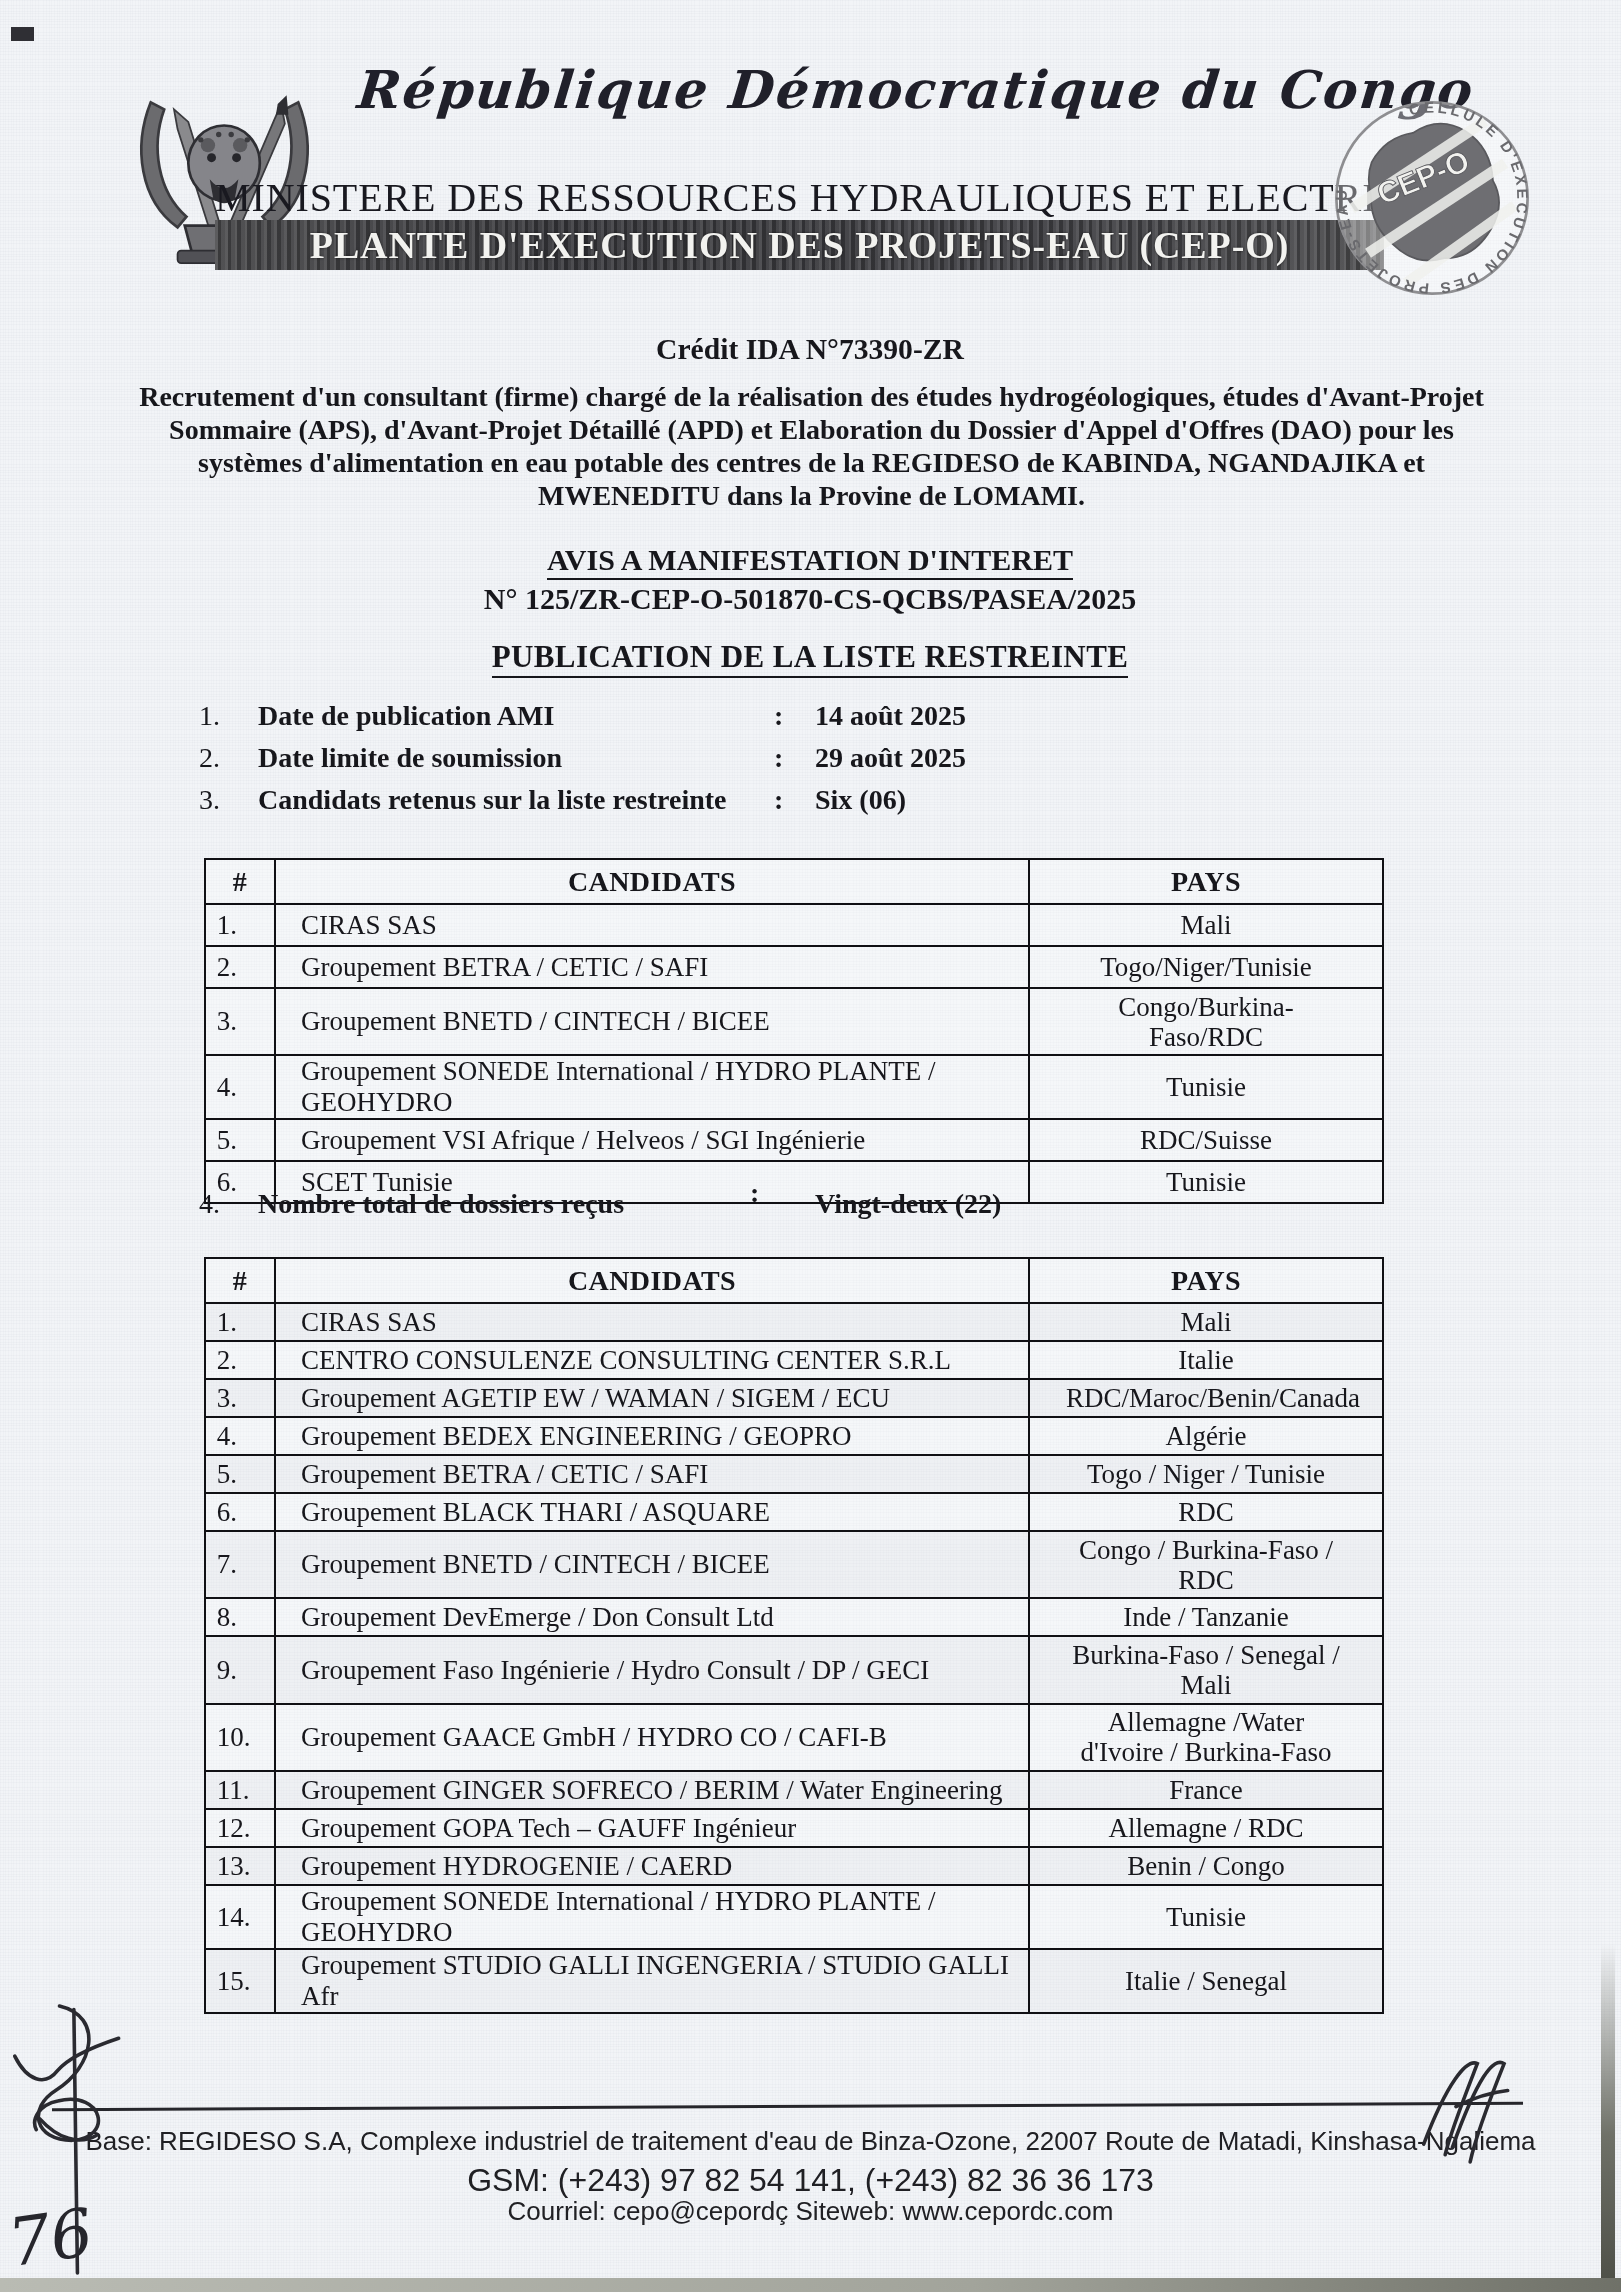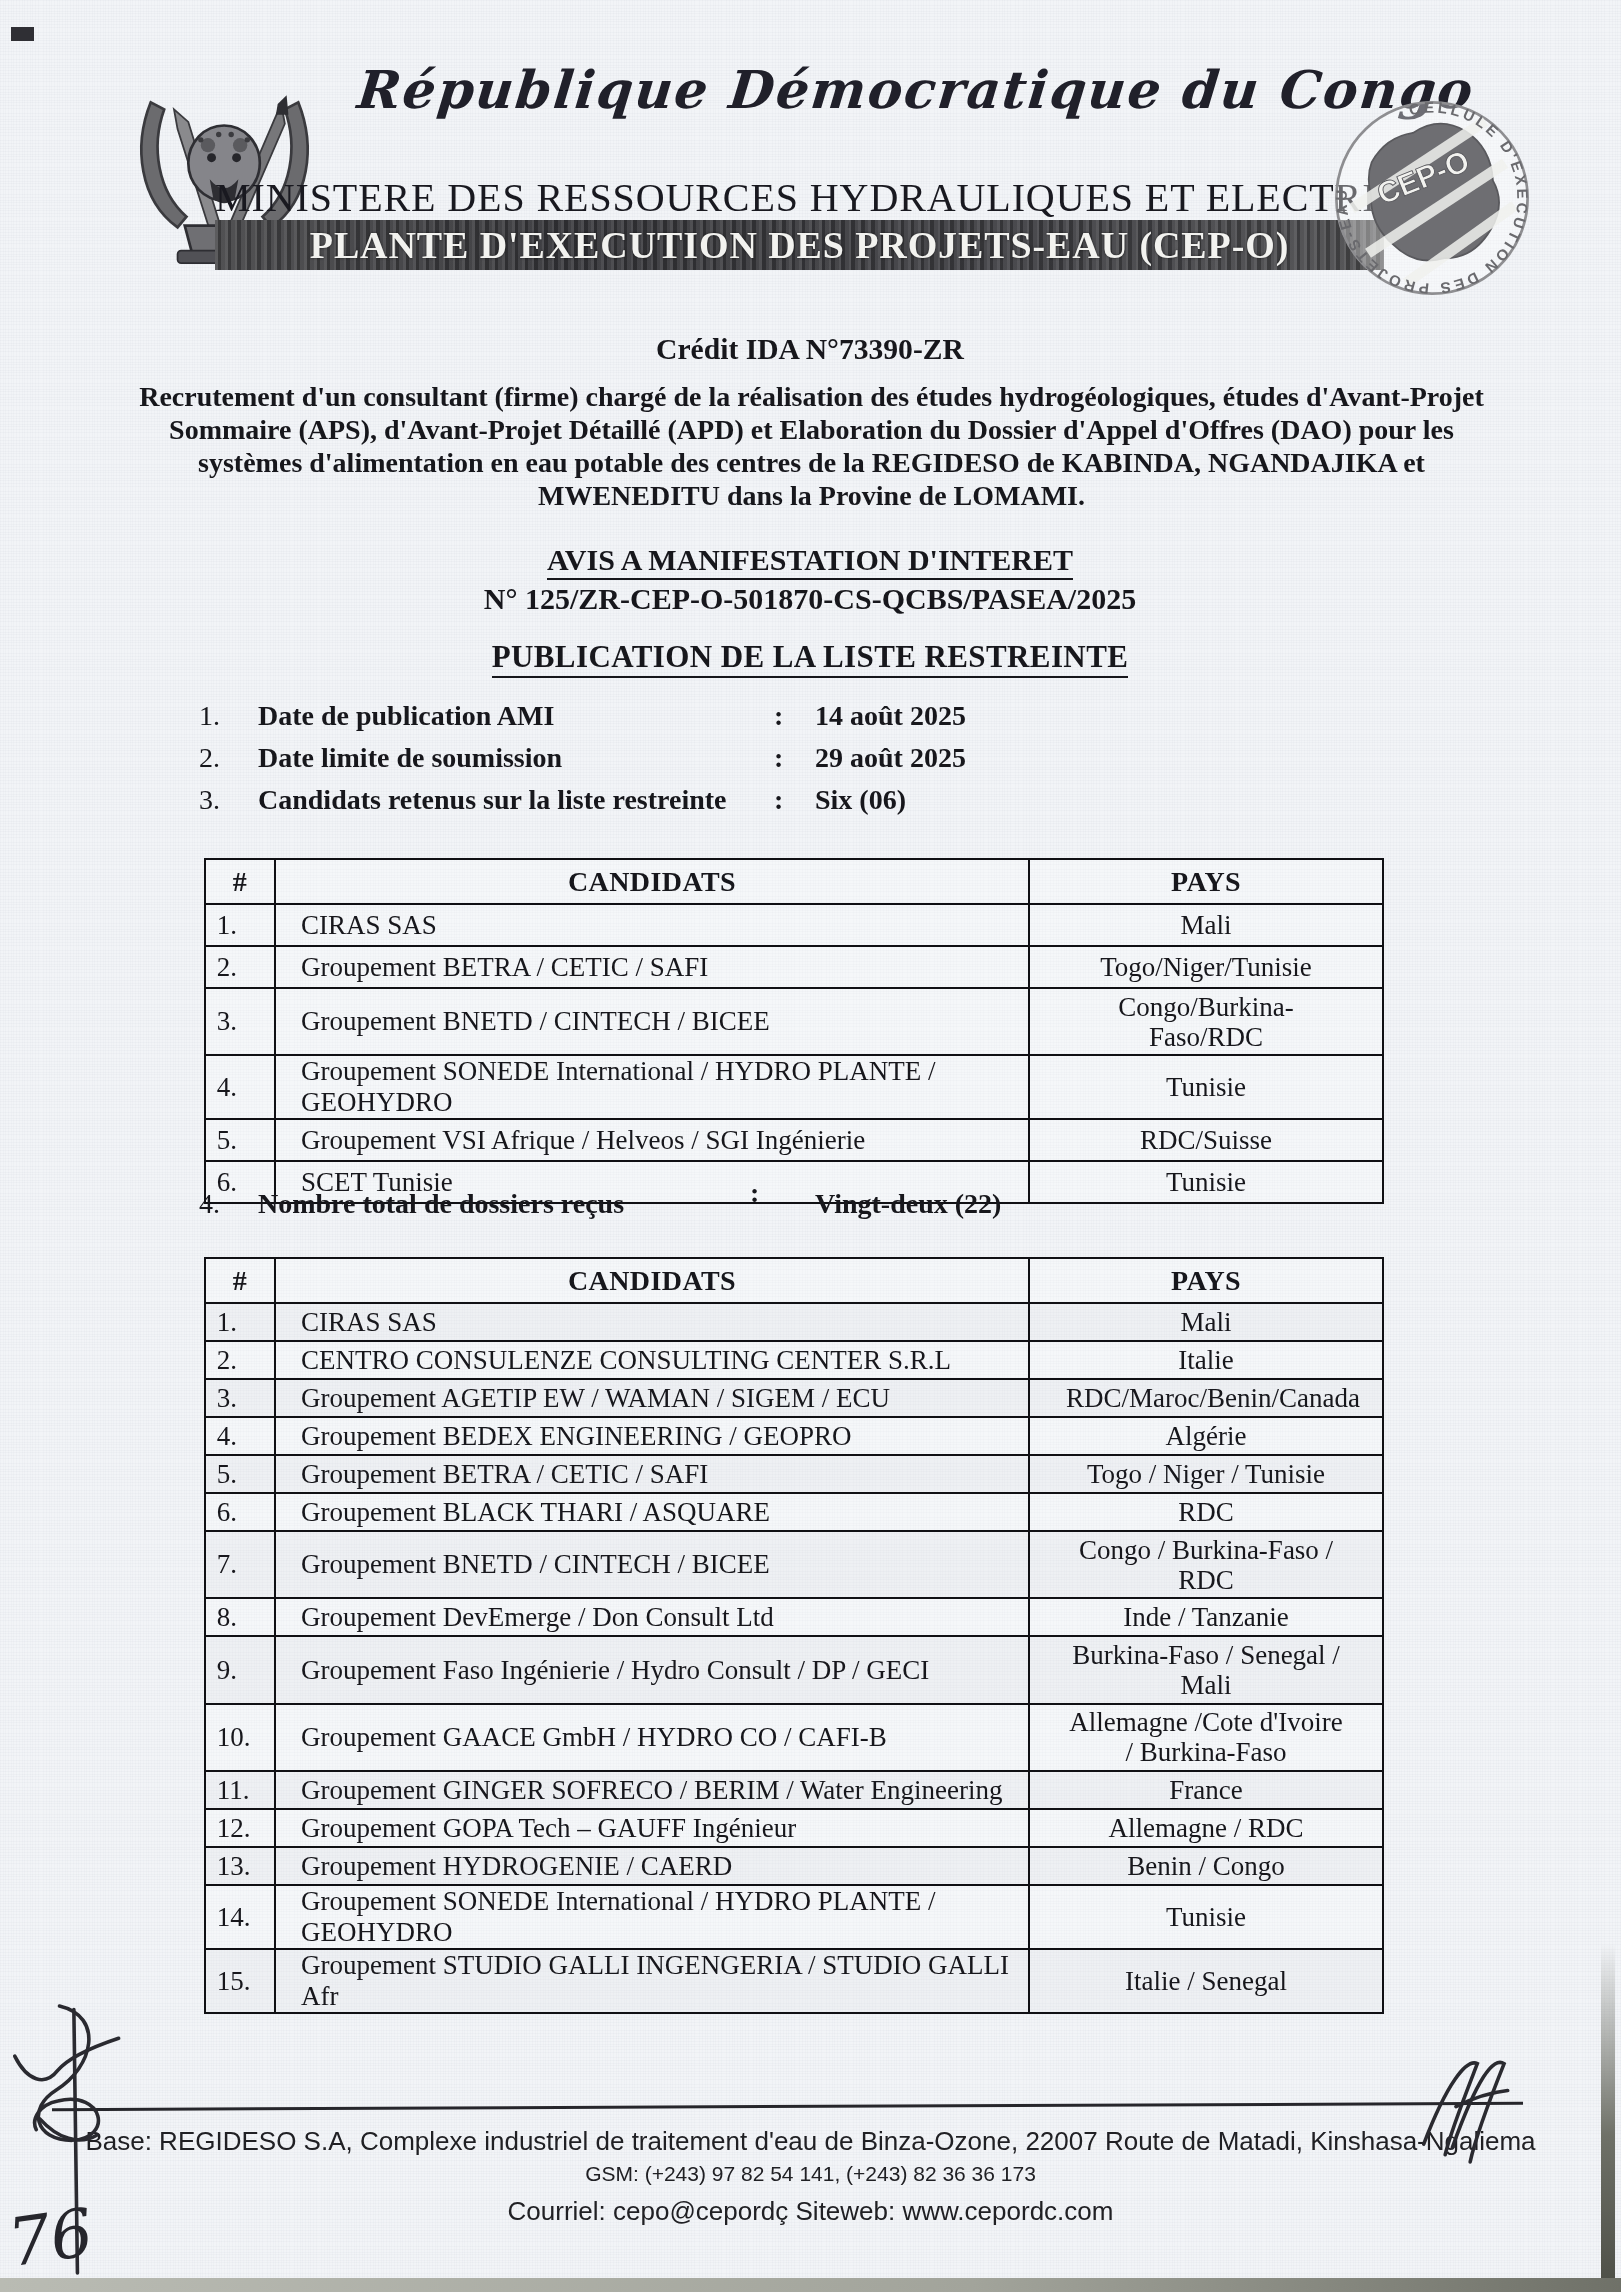--- a/index.html
+++ b/index.html
@@ -87,21 +87,21 @@
   td.cand { padding-left: 25px; text-align: left; }
   td.pays { text-align: center; padding: 2.7px 36px; line-height: 30px; }
   .t1 td { height: 42px; }
   .t2 td { height: 38px; }
   .t2 tbody tr:nth-child(odd) td { background: rgba(60,70,90,.035); }
 
   
   .footer-rule { left: 52px; top: 2105px; width: 1471px; height: 2.7px; background: #26262b; transform: rotate(-0.25deg); }
   .footer-line { left: 27px; width: 1567px; font-family: "Liberation Sans", sans-serif; color: #202024; }
   .f1 { top: 2126px; font-size: 26px; }
-  .f2 { top: 2162px; font-size: 21px; }
+  .f2 { top: 2162px; font-size: 32px; }
   .f3 { top: 2196px; font-size: 26px; }
 
   svg text { font-family: "Liberation Sans", sans-serif; }
 </style>
 </head>
 <body>
 
 <div class="page">
 
   <div class="abs artifact-tl"></div>
@@ -318,21 +318,21 @@
 
           <tr>
             <td class="num">9.</td>
             <td class="cand">Groupement Faso Ingénierie / Hydro Consult / DP / GECI</td>
             <td class="pays">Burkina-Faso / Senegal / Mali</td>
           </tr>
 
           <tr>
             <td class="num">10.</td>
             <td class="cand">Groupement GAACE GmbH / HYDRO CO / CAFI-B</td>
-            <td class="pays">Allemagne /Cote d'Ivoire / Burkina-Faso</td>
+            <td class="pays">Allemagne /Water d'Ivoire / Burkina-Faso</td>
           </tr>
 
           <tr>
             <td class="num">11.</td>
             <td class="cand">Groupement GINGER SOFRECO / BERIM / Water Engineering</td>
             <td class="pays">France</td>
           </tr>
 
           <tr>
             <td class="num">12.</td>

